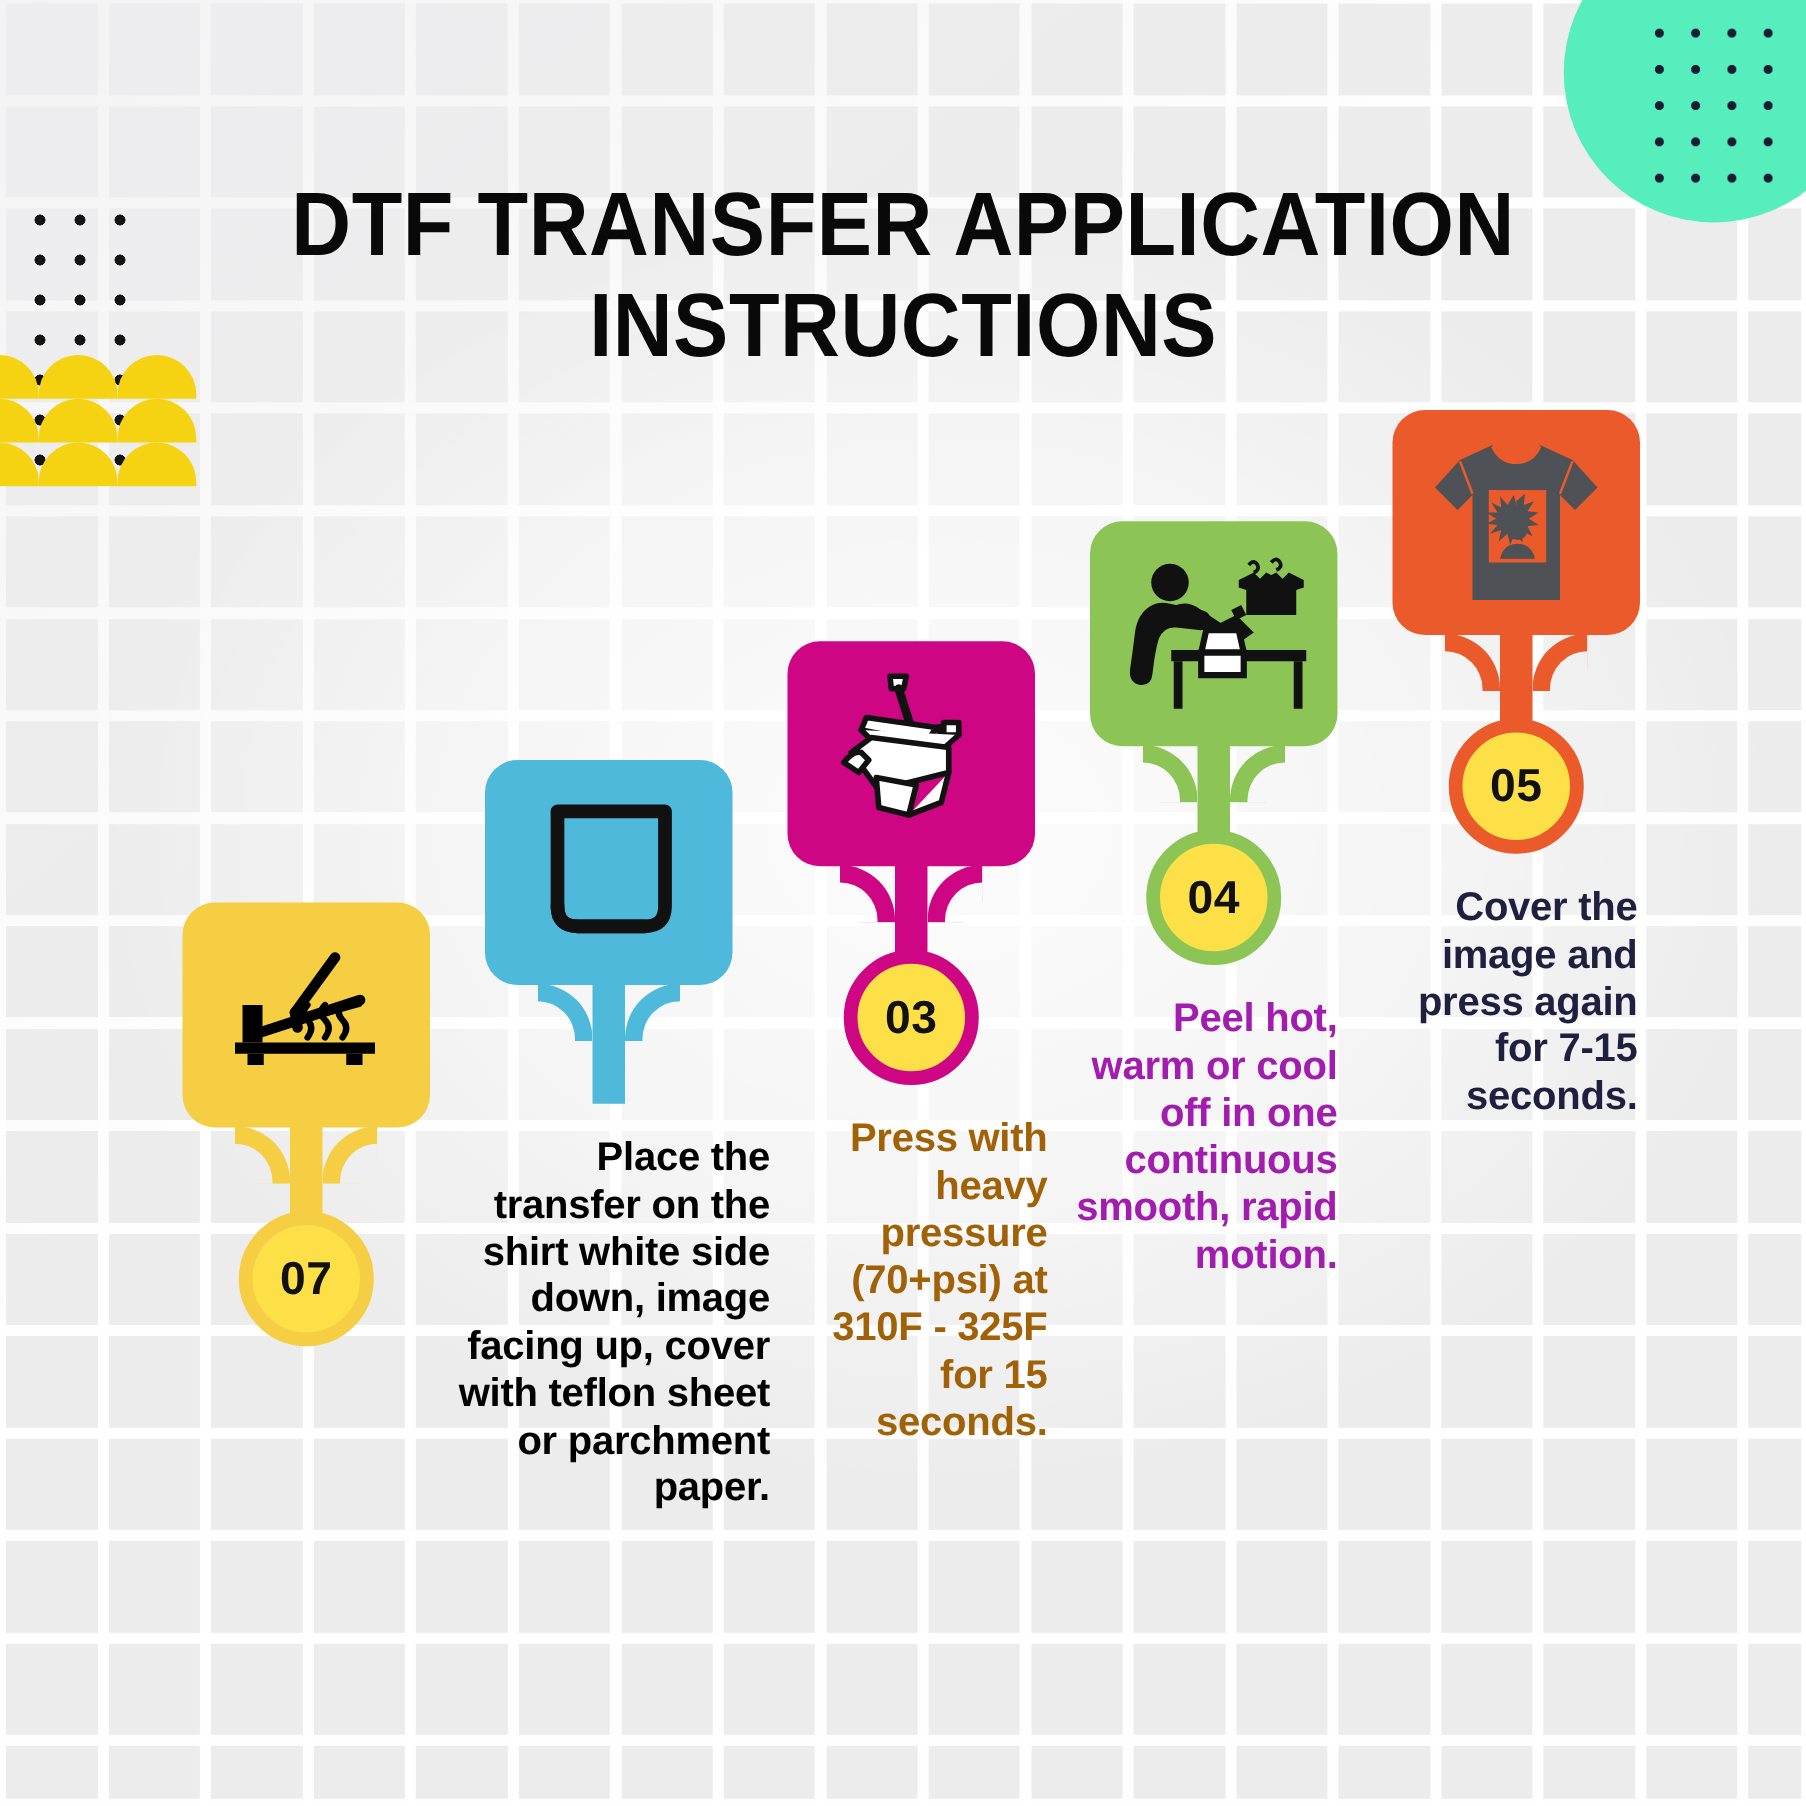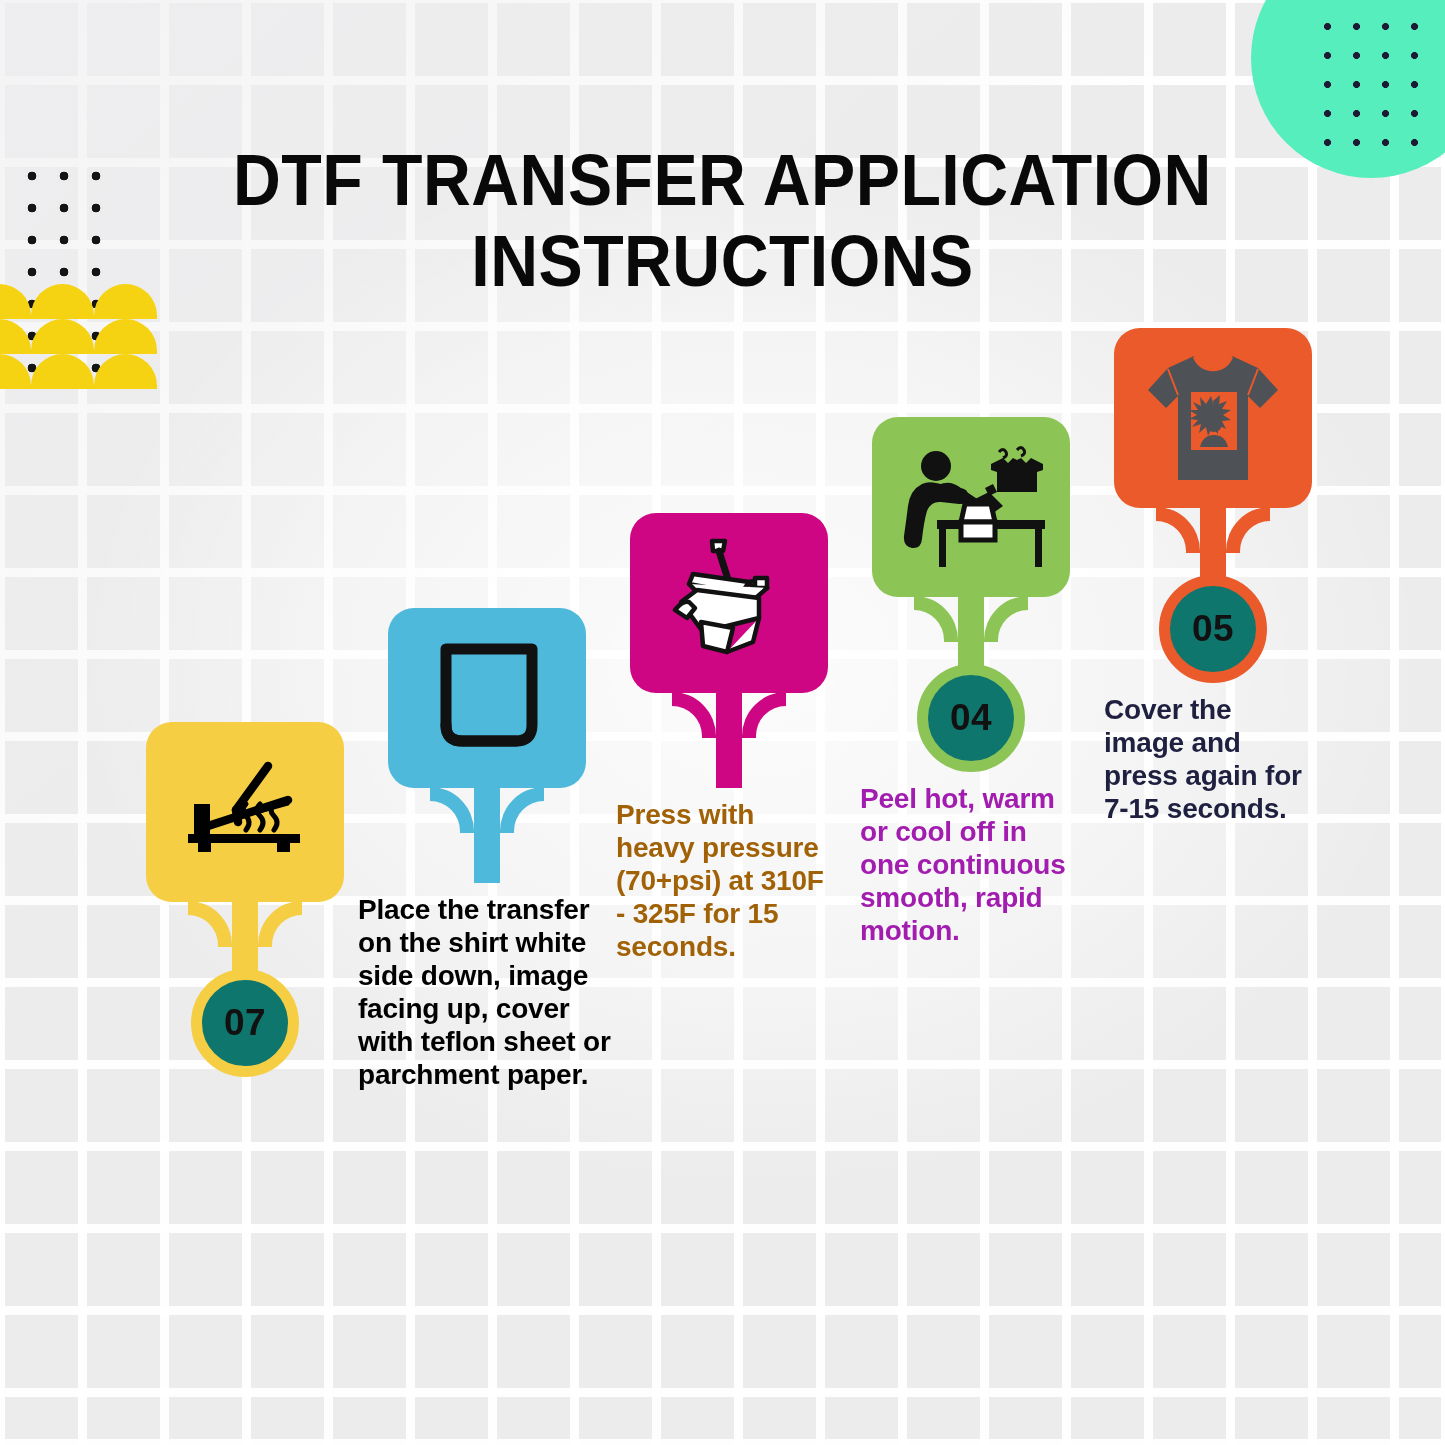--- a/index.html
+++ b/index.html
@@ -100,33 +100,33 @@
   .neck .fillet.l::after,
   .neck .fillet.r::after{
     content:""; position:absolute; inset:0;
     background:transparent;
   }
 
   .bubble{
     width:108px; height:108px;
     border-radius:50%;
     border:11px solid #3b82f6;
-    background:#0f766e;
+    background:#fde047;
     margin:-28px auto 0;
     position:relative; z-index:3;
     display:flex; align-items:center; justify-content:center;
     font-weight:bold; font-size:37px;
     color:#111;
     letter-spacing:.5px;
   }
 
   .desc{
-    margin-top:10px;
-    text-align:left;
-    font-size:28px;
+    margin-top:24px;
+    text-align:right;
+    font-size:32px;
     line-height:1.18;
     font-weight:600;
     color:#1f2040;
     letter-spacing:-.2px;
   }
 
   
   #step-1{ left:120px;  top:722px; }
   #step-2{ left:362px;  top:608px; }
   #step-3{ left:604px;  top:513px; }
@@ -234,20 +234,21 @@
             <path d="M64 116 L90 106 L96 82" fill="#fff"></path>
           </g>
         </svg>
       </span>
     </div>
     <div class="neck">
       <div class="fillet l" style="box-shadow: none; background: transparent; border-top: 14px solid rgb(206, 6, 131); border-right: 14px solid rgb(206, 6, 131); border-bottom: none; border-left: none; border-image: initial;"></div>
         <div class="fillet r" style="box-shadow: none; background: transparent; border-top: 14px solid rgb(206, 6, 131); border-right: none; border-bottom: none; border-left: 14px solid rgb(206, 6, 131); border-image: initial;"></div>
         <div class="stem" style="background: rgb(206, 6, 131);"></div>
     </div>
+    <div class="bubble" style="border-color: rgb(206, 6, 131);">03</div>
     <p class="desc" style="color: #a16207;">Press with heavy pressure (70+psi) at 310F - 325F for 15 seconds.</p>
   </div>
 
   <div class="step" id="step-4">
     <div class="card" style="background: rgb(140, 197, 86);">
       <span>
         <svg width="152" height="130" viewBox="0 0 152 130">
 
           <g stroke="#111" stroke-width="3" fill="none">
             <path d="M104 10 q4-5 7 0 q2 4 -3 6"></path>

